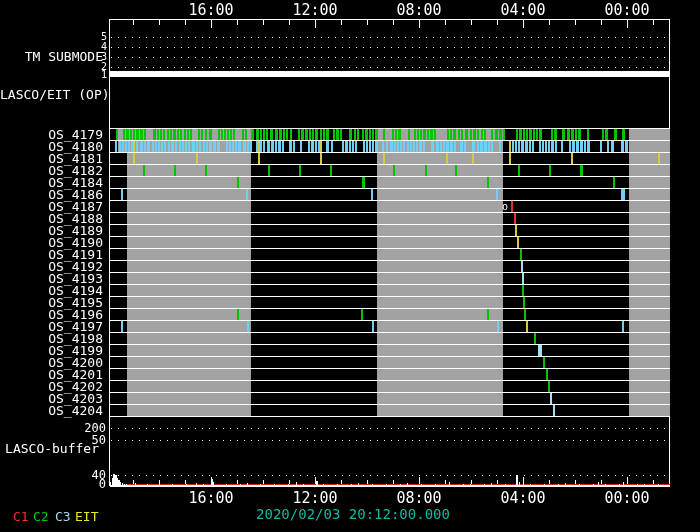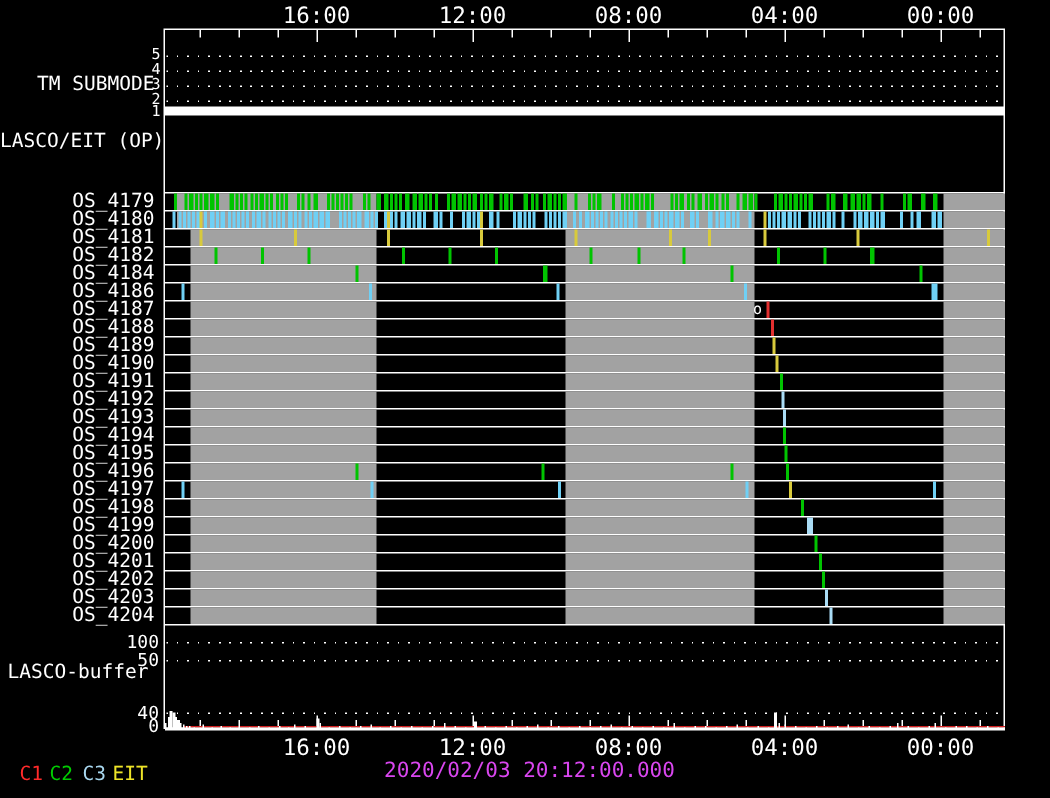--- a/index.html
+++ b/index.html
@@ -4,21 +4,21 @@
 <style>
   html,body{margin:0;padding:0;background:#000;}
   #stage{position:relative;width:700px;height:532px;background:#000;overflow:hidden;
          font-family:"DejaVu Sans Mono",monospace;}
   .side-label{position:absolute;left:0;width:103px;text-align:right;color:#fff;
               font-size:13px;line-height:14px;white-space:pre;}
   #tm-label{top:50px;}
   #op-label{top:88px;}
   #buffer-label{top:442px;width:99px;}
   #date-label{position:absolute;top:506px;left:353px;transform:translateX(-50%);
-              color:#d946ef;font-size:14px;white-space:pre;}
+              color:#14b8a6;font-size:14px;white-space:pre;}
 </style>
 </head>
 <body>
 
 <div id="stage">
   <div class="side-label" id="tm-label">TM SUBMODE</div>
   <div class="side-label" id="op-label">LASCO/EIT (OP)</div>
   <div class="side-label" id="buffer-label">LASCO-buffer</div>
   <div id="date-label">2020/02/03 20:12:00.000</div>
 <div style="position: absolute; left: 109px; top: 19px; width: 561px; height: 467px; border: 1px solid rgb(255, 255, 255); box-sizing: border-box;"></div>
@@ -492,21 +492,21 @@
     <div style="position: absolute; left: 629px; top: 393px; width: 41px; height: 11px; background: rgb(162, 162, 162);"></div>
     <div style="position: absolute; left: 550px; top: 393px; width: 2px; height: 11px; background: rgb(169, 220, 245);"></div>
     <div style="position: absolute; left: 0px; top: 404px; width: 103px; text-align: right; color: rgb(255, 255, 255); font: 13px / 13px &quot;DejaVu Sans Mono&quot;, monospace; white-space: pre;">OS_4204</div>
     <div style="position: absolute; left: 127px; top: 405px; width: 124px; height: 11px; background: rgb(162, 162, 162);"></div>
     <div style="position: absolute; left: 377px; top: 405px; width: 126px; height: 11px; background: rgb(162, 162, 162);"></div>
     <div style="position: absolute; left: 629px; top: 405px; width: 41px; height: 11px; background: rgb(162, 162, 162);"></div>
     <div style="position: absolute; left: 553px; top: 405px; width: 2px; height: 11px; background: rgb(169, 220, 245);"></div>
     <div style="position: absolute; left: 111px; top: 428px; width: 558px; height: 1px; background-image: repeating-linear-gradient(to right, rgb(255, 255, 255) 0px, rgb(255, 255, 255) 1px, transparent 1px, transparent 7px);"></div>
     <div style="position: absolute; left: 111px; top: 440px; width: 558px; height: 1px; background-image: repeating-linear-gradient(to right, rgb(255, 255, 255) 0px, rgb(255, 255, 255) 1px, transparent 1px, transparent 7px);"></div>
     <div style="position: absolute; left: 111px; top: 475px; width: 558px; height: 1px; background-image: repeating-linear-gradient(to right, rgb(255, 255, 255) 0px, rgb(255, 255, 255) 1px, transparent 1px, transparent 7px);"></div>
-    <div style="position: absolute; left: 0px; top: 421px; width: 106px; text-align: right; color: rgb(255, 255, 255); font: 12px &quot;DejaVu Sans Mono&quot;, monospace;">100</div>
+    <div style="position: absolute; left: 0px; top: 421px; width: 106px; text-align: right; color: rgb(255, 255, 255); font: 12px &quot;DejaVu Sans Mono&quot;, monospace;">200</div>
     <div style="position: absolute; left: 0px; top: 433px; width: 106px; text-align: right; color: rgb(255, 255, 255); font: 12px &quot;DejaVu Sans Mono&quot;, monospace;">50</div>
     <div style="position: absolute; left: 0px; top: 468px; width: 106px; text-align: right; color: rgb(255, 255, 255); font: 12px &quot;DejaVu Sans Mono&quot;, monospace;">40</div>
     <div style="position: absolute; left: 0px; top: 477px; width: 106px; text-align: right; color: rgb(255, 255, 255); font: 12px &quot;DejaVu Sans Mono&quot;, monospace;">0</div>
     <div style="position: absolute; left: 122px; top: 483.5px; width: 548px; height: 1.5px; background: rgb(212, 32, 32);"></div>
     <div style="position: absolute; left: 110px; top: 485px; width: 560px; height: 1.5px; background: rgb(255, 255, 255);"></div>
     <div style="position: absolute; left: 110px; top: 482.405px; width: 1px; height: 4.095px; background: rgb(255, 255, 255);"></div>
     <div style="position: absolute; left: 112px; top: 477.725px; width: 2px; height: 8.775px; background: rgb(255, 255, 255);"></div>
     <div style="position: absolute; left: 113px; top: 473.63px; width: 2px; height: 12.87px; background: rgb(255, 255, 255);"></div>
     <div style="position: absolute; left: 115px; top: 475.385px; width: 2px; height: 11.115px; background: rgb(255, 255, 255);"></div>
     <div style="position: absolute; left: 116px; top: 477.725px; width: 2px; height: 8.775px; background: rgb(255, 255, 255);"></div>

